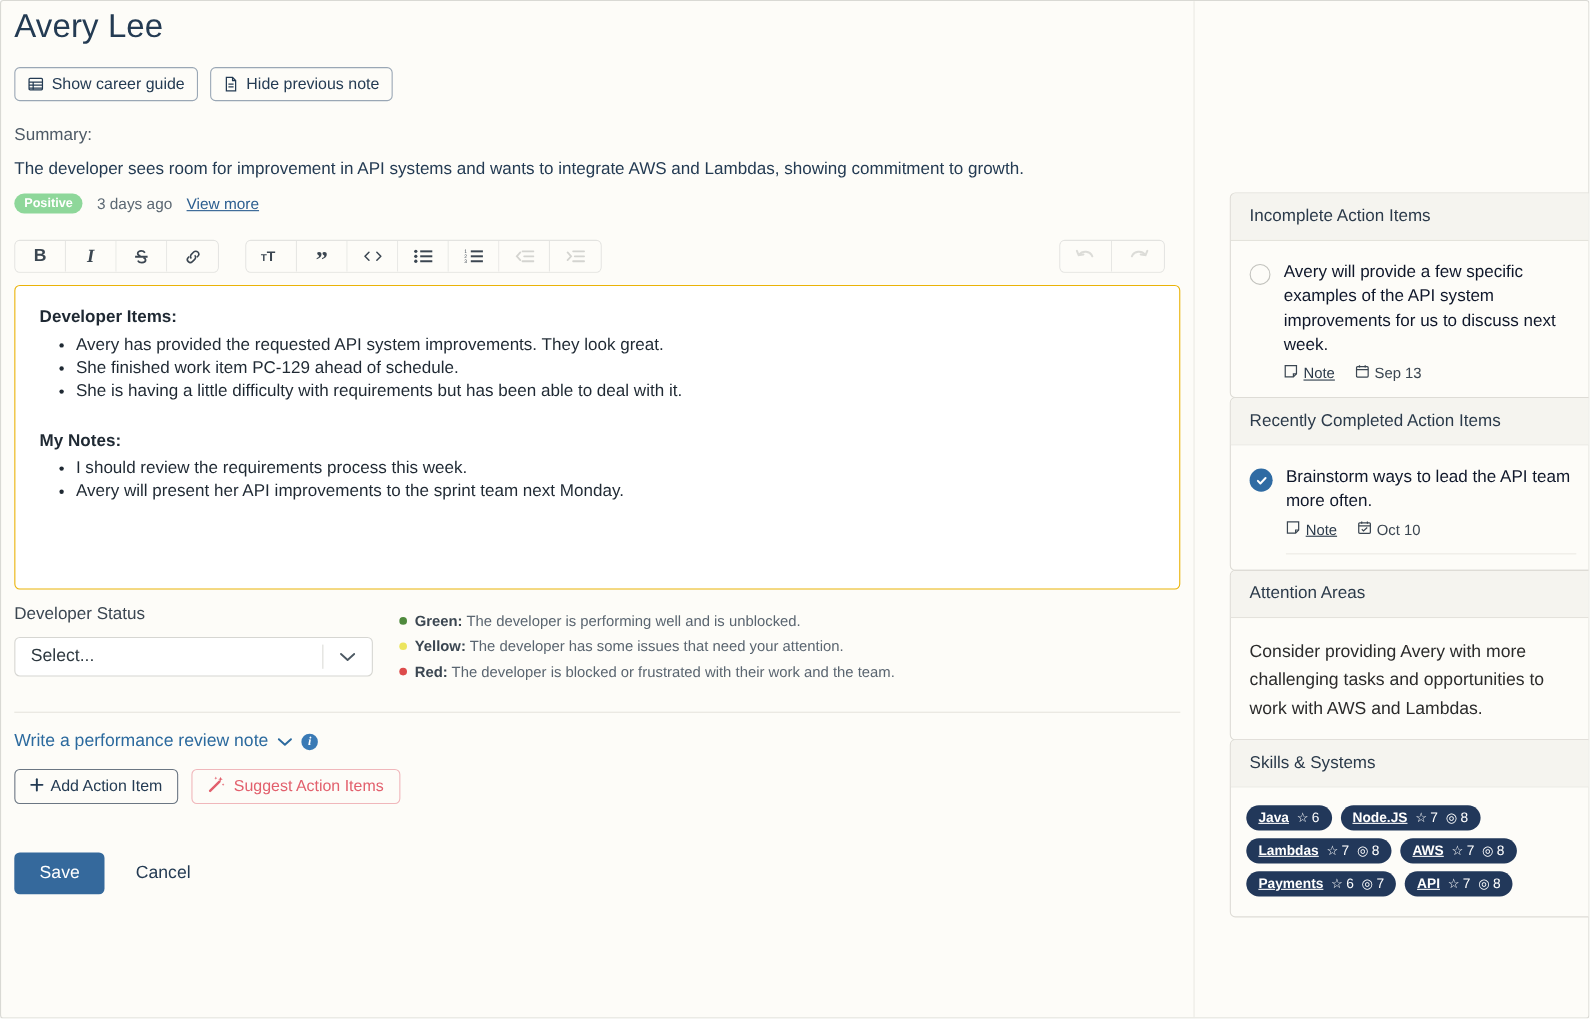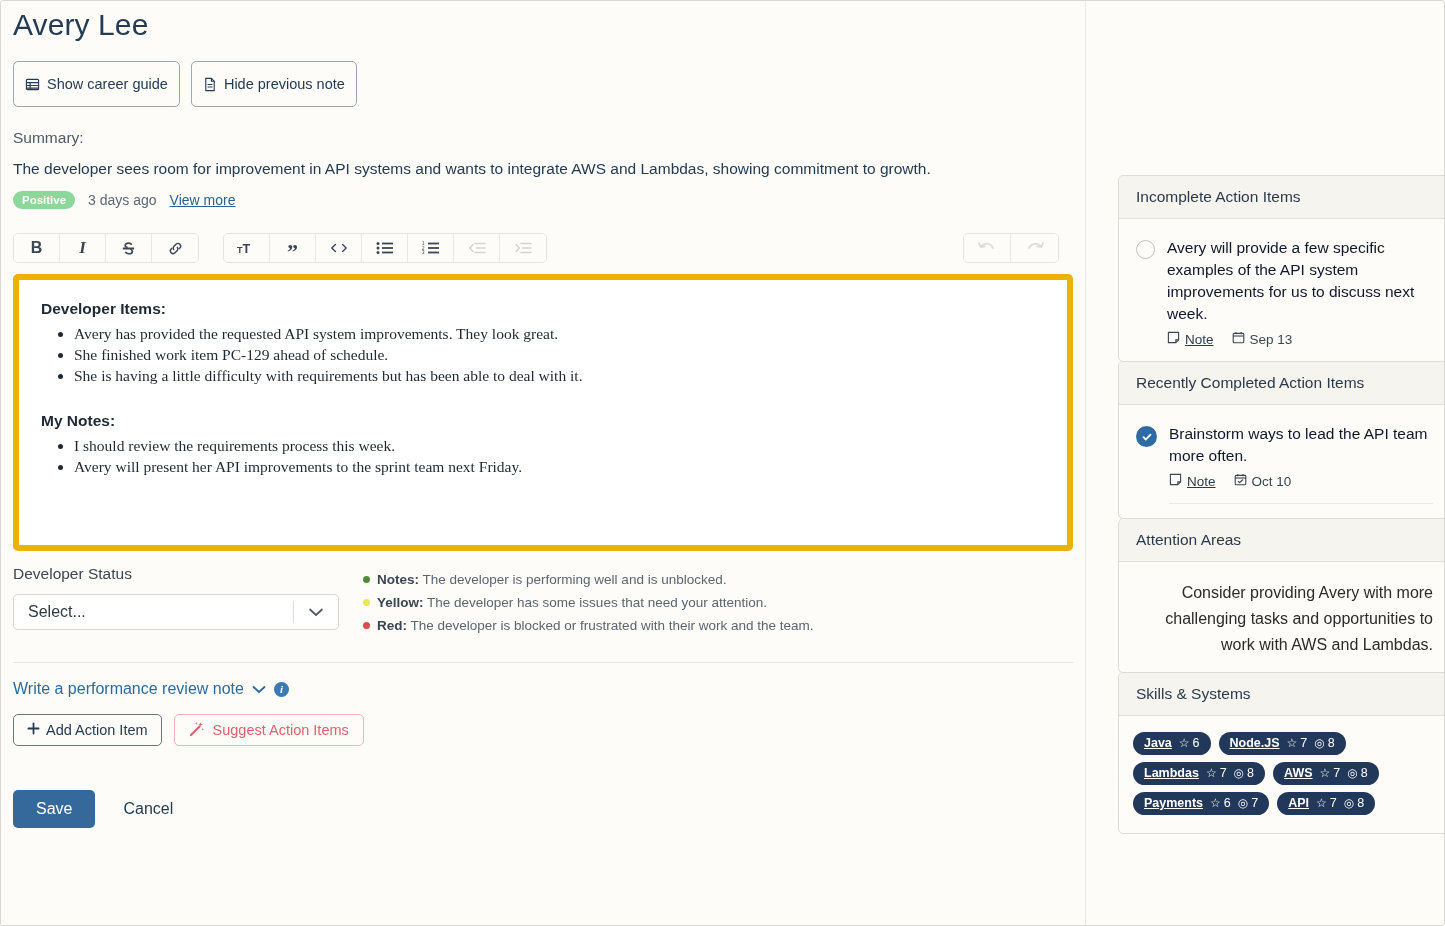--- a/index.html
+++ b/index.html
@@ -27,21 +27,21 @@
     border-right:1px solid #eceae4;
   }
   
   .page-title {
     font-size:30px; font-weight:400; color:#243b53;
     margin:6px 0 13px 0; line-height:36px; letter-spacing:0.1px;
   }
   .top-buttons { margin-top:18px; display:flex; gap:11px; }
   .btn-outline {
     display:inline-flex; align-items:center; gap:7px;
-    height:46px; padding:0 11px;
+    height:31px; padding:0 11px;
     background:#fdfcf8;
     border:1px solid #9aa7b5; border-radius:5px;
     color:#243b53; font-size:14.5px; cursor:pointer;
     font-family:"Liberation Sans", sans-serif;
   }
   .btn-outline svg { display:block; }
   
   .summary-label { margin-top:22px; font-size:15.5px; color:#4e5a66; }
   .summary-text { margin-top:12px; font-size:15.5px; color:#243b53; line-height:20px; }
   .summary-meta { margin-top:12px; display:flex; align-items:center; gap:13px; }
@@ -67,28 +67,28 @@
   }
   .tb-btn:last-child { border-right:none; }
   .tb-btn.dim { color:#d4d4d0; cursor:default; }
   .tb-right { position:absolute; right:14px; top:0; }
   .tb-right .tb-btn { width:47px; }
   
   .editor {
     margin-top:11px;
     height:277px;
     background:#ffffff;
-    border:6px solid #eab308; border-radius:5px;
+    border:1px solid #eab308; border-radius:5px;
     padding:18px 22px;
     font-size:15.5px; color:#1f2933; line-height:21px;
   }
   .editor h4 { margin:0 0 4px 0; font-size:15.5px; font-weight:bold; color:#1f2933; }
   .editor h4.second { margin-top:24px; }
   .editor ul { margin:0; padding-left:33px; }
-  .editor li { margin:0 0;font-family:Liberation Serif, serif; }
+  .editor li { margin:0 0; }
   
   .status-row { margin-top:14px; display:flex; }
   .status-left { width:350px; }
   .status-label { font-size:15.5px; color:#3b4651; }
   .select {
     margin-top:11px; width:326px; height:36px;
     background:#ffffff; border:1px solid #d6d6d2; border-radius:5px;
     display:flex; align-items:center; justify-content:space-between;
     padding:0 0 0 14px; font-size:16px; color:#2e3940; cursor:pointer;
   }
@@ -158,21 +158,21 @@
     width:21px; height:21px; border-radius:50%;
     background:#2f6ba3; flex:none; margin-top:3px;
     display:flex; align-items:center; justify-content:center;
     color:#ffffff; font-size:12px;
   }
   .ai-text { font-size:15.5px; color:#0f172a; line-height:22px; }
   .ai-meta { margin-top:6px; display:flex; align-items:center; gap:18px; font-size:13.5px; color:#3b4651; }
   .ai-meta .m { display:inline-flex; align-items:center; gap:5px; }
   .ai-meta .note-link { text-decoration:underline; cursor:pointer; color:#2b3a4a; }
   .ai-sep { margin-top:14px; height:1px; background:#eceae4; }
-  .attention-text { font-size:16px; color:#2b2b2b; line-height:26px;text-align:right; }
+  .attention-text { font-size:16px; color:#2b2b2b; line-height:26px; }
   
   .skills-body { padding:16px 14px 18px 14px; display:flex; flex-wrap:wrap; gap:7px 8px; }
   .skill {
     display:inline-flex; align-items:center; gap:7px;
     background:#22385a; color:#ffffff; border-radius:13px;
     padding:4px 11px; font-size:12.5px; line-height:15px; cursor:pointer;
   }
   .skill .nm { font-weight:bold; text-decoration:underline; }
   .skill .mt { display:inline-flex; align-items:center; gap:3px; }
   .skill .gl { font-size:12px; }
@@ -316,21 +316,21 @@
     <div class="editor">
       <h4>Developer Items:</h4>
       <ul>
         <li>Avery has provided the requested API system improvements. They look great.</li>
         <li>She finished work item PC-129 ahead of schedule.</li>
         <li>She is having a little difficulty with requirements but has been able to deal with it.</li>
       </ul>
       <h4 class="second">My Notes:</h4>
       <ul>
         <li>I should review the requirements process this week.</li>
-        <li>Avery will present her API improvements to the sprint team next Friday.</li>
+        <li>Avery will present her API improvements to the sprint team next Monday.</li>
       </ul>
     </div>
 
     <div class="status-row">
       <div class="status-left">
         <div class="status-label">Developer Status</div>
         <div class="select">
           <span>Select...</span>
           <span style="display:flex;align-items:center;">
             <span class="divider"></span>
@@ -338,21 +338,21 @@
               <svg width="16" height="10" viewBox="0 0 16 10" fill="none" stroke="#4d5963" stroke-width="1.7" stroke-linecap="round" stroke-linejoin="round">
                 <polyline points="2,2.5 8,8 14,2.5"></polyline>
               </svg>
             </span>
           </span>
         </div>
       </div>
       <div class="legend">
         <div class="legend-row">
           <span class="dot" style="background:#4f8a3d;"></span>
-          <span><b>Notes:</b>
+          <span><b>Green:</b>
           <span>The developer is performing well and is unblocked.</span></span>
         </div>
         <div class="legend-row">
           <span class="dot" style="background:#ece55e;"></span>
           <span><b>Yellow:</b>
           <span>The developer has some issues that need your attention.</span></span>
         </div>
         <div class="legend-row">
           <span class="dot" style="background:#dd4b4b;"></span>
           <span><b>Red:</b>

